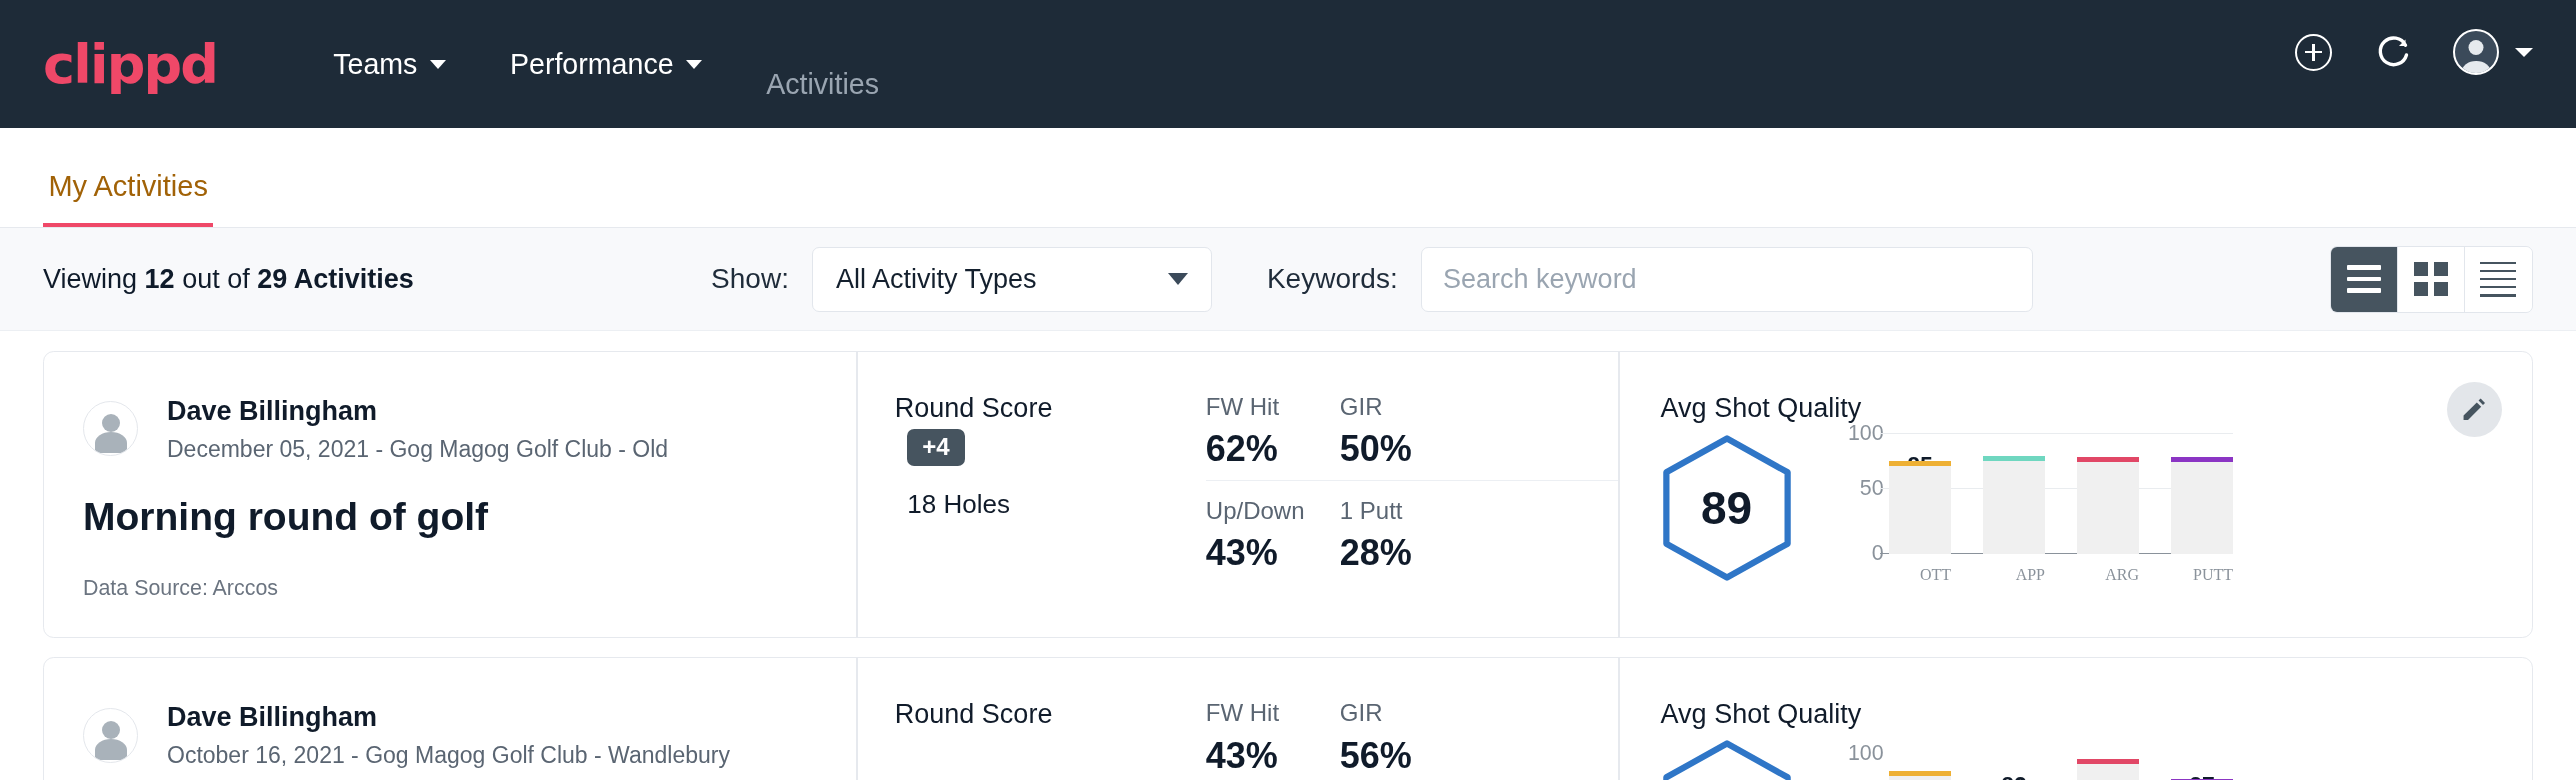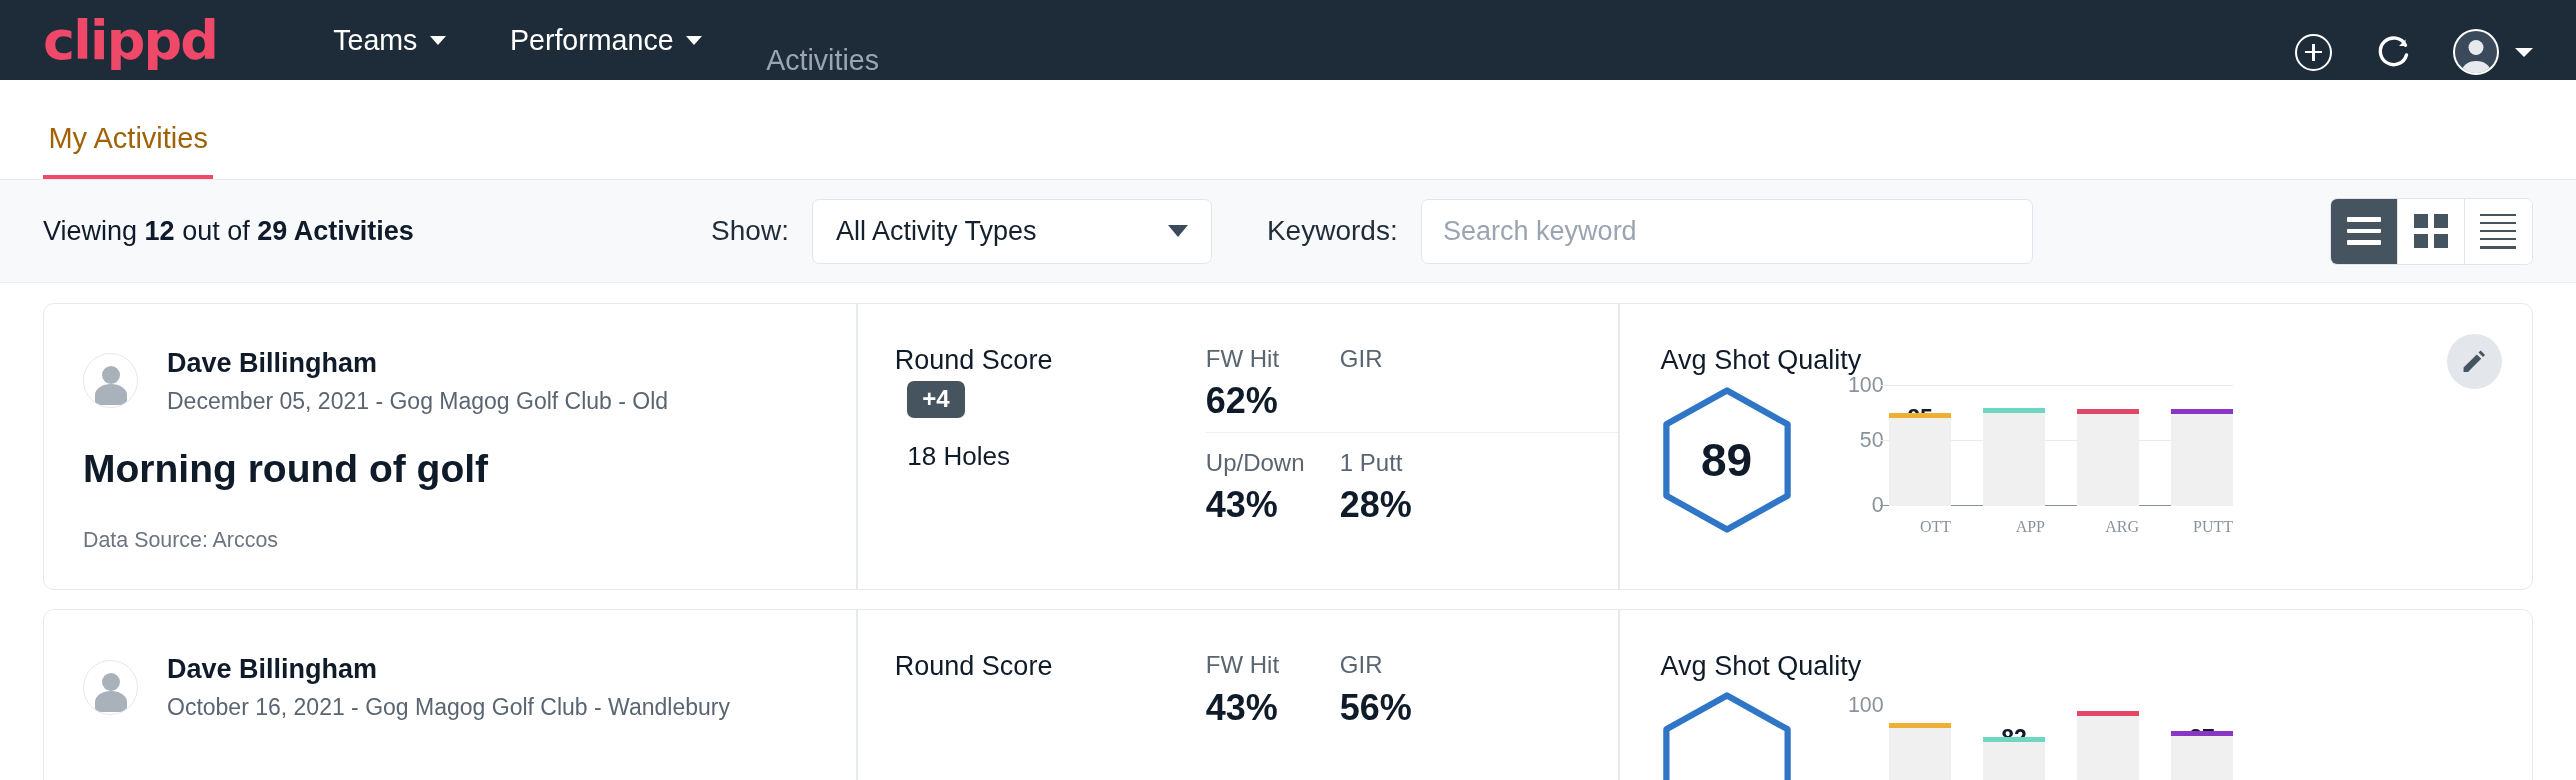--- a/index.html
+++ b/index.html
@@ -6,21 +6,21 @@
   * { box-sizing: border-box; margin: 0; padding: 0; }
   html, body {
     width: 2576px; height: 780px;
     font-family: "Liberation Sans", sans-serif;
     background: #ffffff;
     overflow: hidden;
   }
 
   
   .topnav {
-    height: 80px;
+    height: 128px;
     background: #1e2b38;
     display: flex;
     align-items: center;
     padding: 0 43px;
     position: relative;
   }
   .logo {
     font-size: 54px;
     font-weight: 700;
     color: #ef4868;
@@ -358,20 +358,21 @@
     </div>
 
     <div class="col-stats">
       <div class="stat-grid">
         <div class="stat-cell border-b">
           <div class="stat-name">FW Hit</div>
           <div class="stat-val">62%</div>
         </div>
         <div class="stat-cell border-b">
           <div class="stat-name">GIR</div>
+          <div class="stat-val">50%</div>
         </div>
         <div class="stat-cell mt">
           <div class="stat-name">Up/Down</div>
           <div class="stat-val">43%</div>
         </div>
         <div class="stat-cell mt">
           <div class="stat-name">1 Putt</div>
           <div class="stat-val">28%</div>
         </div>
       </div>

